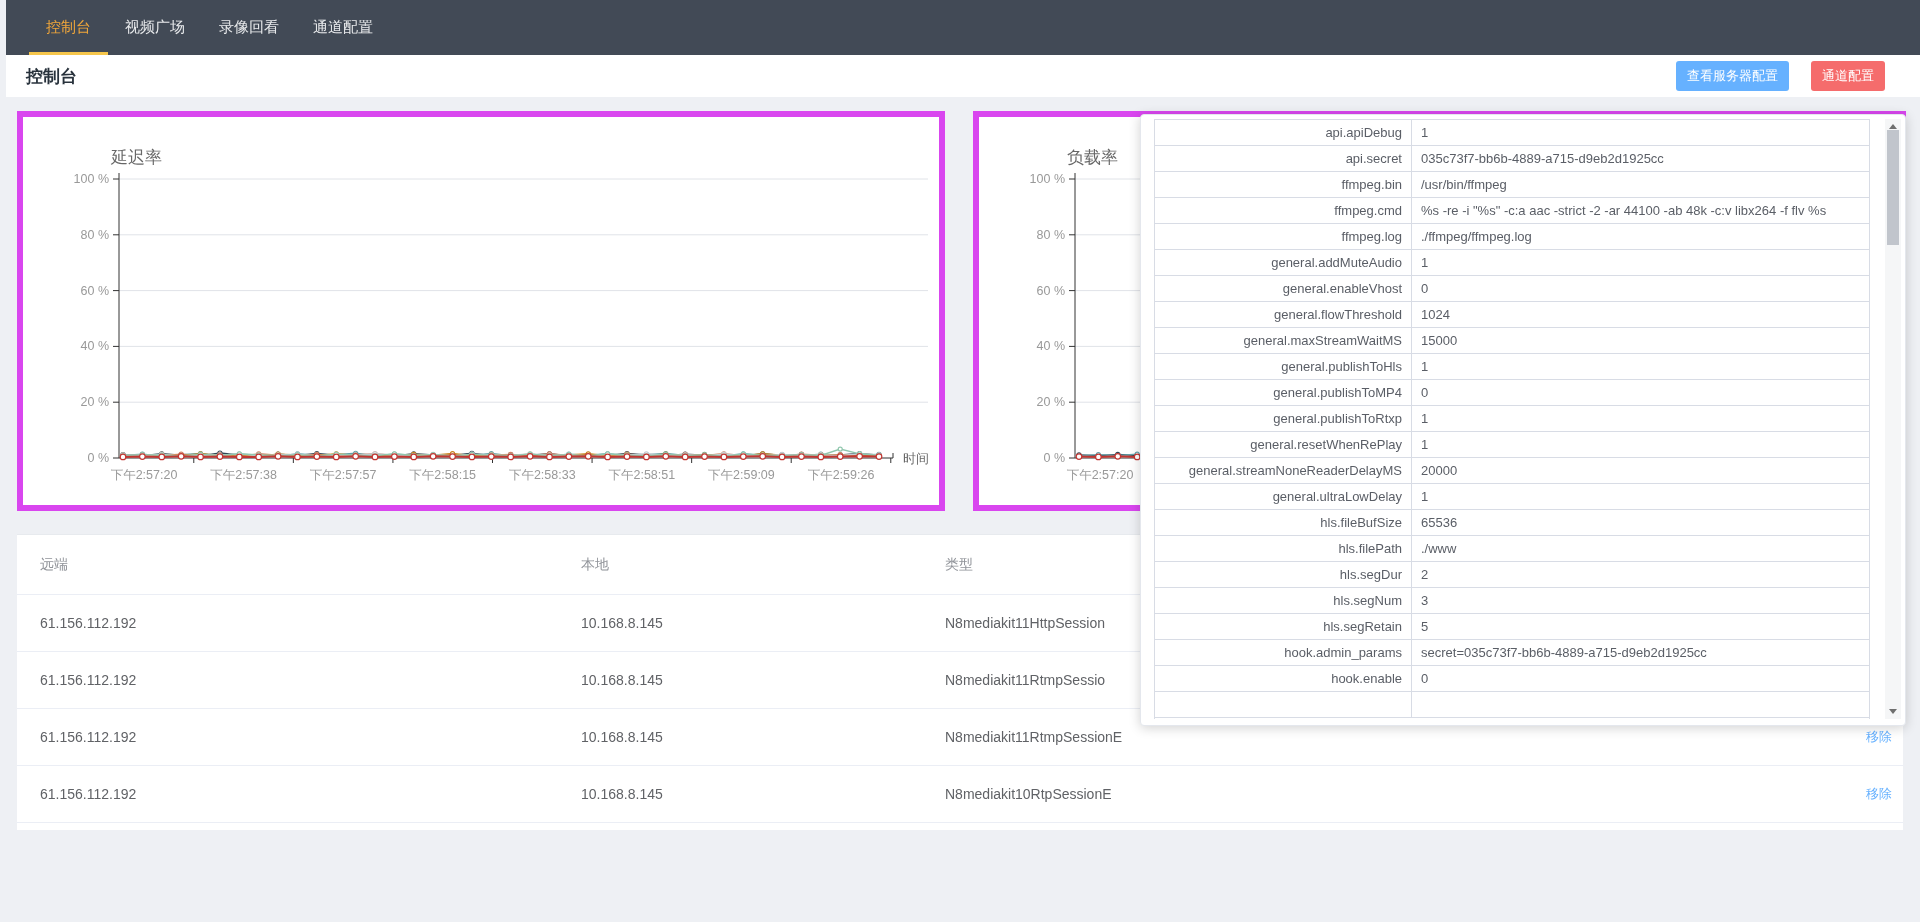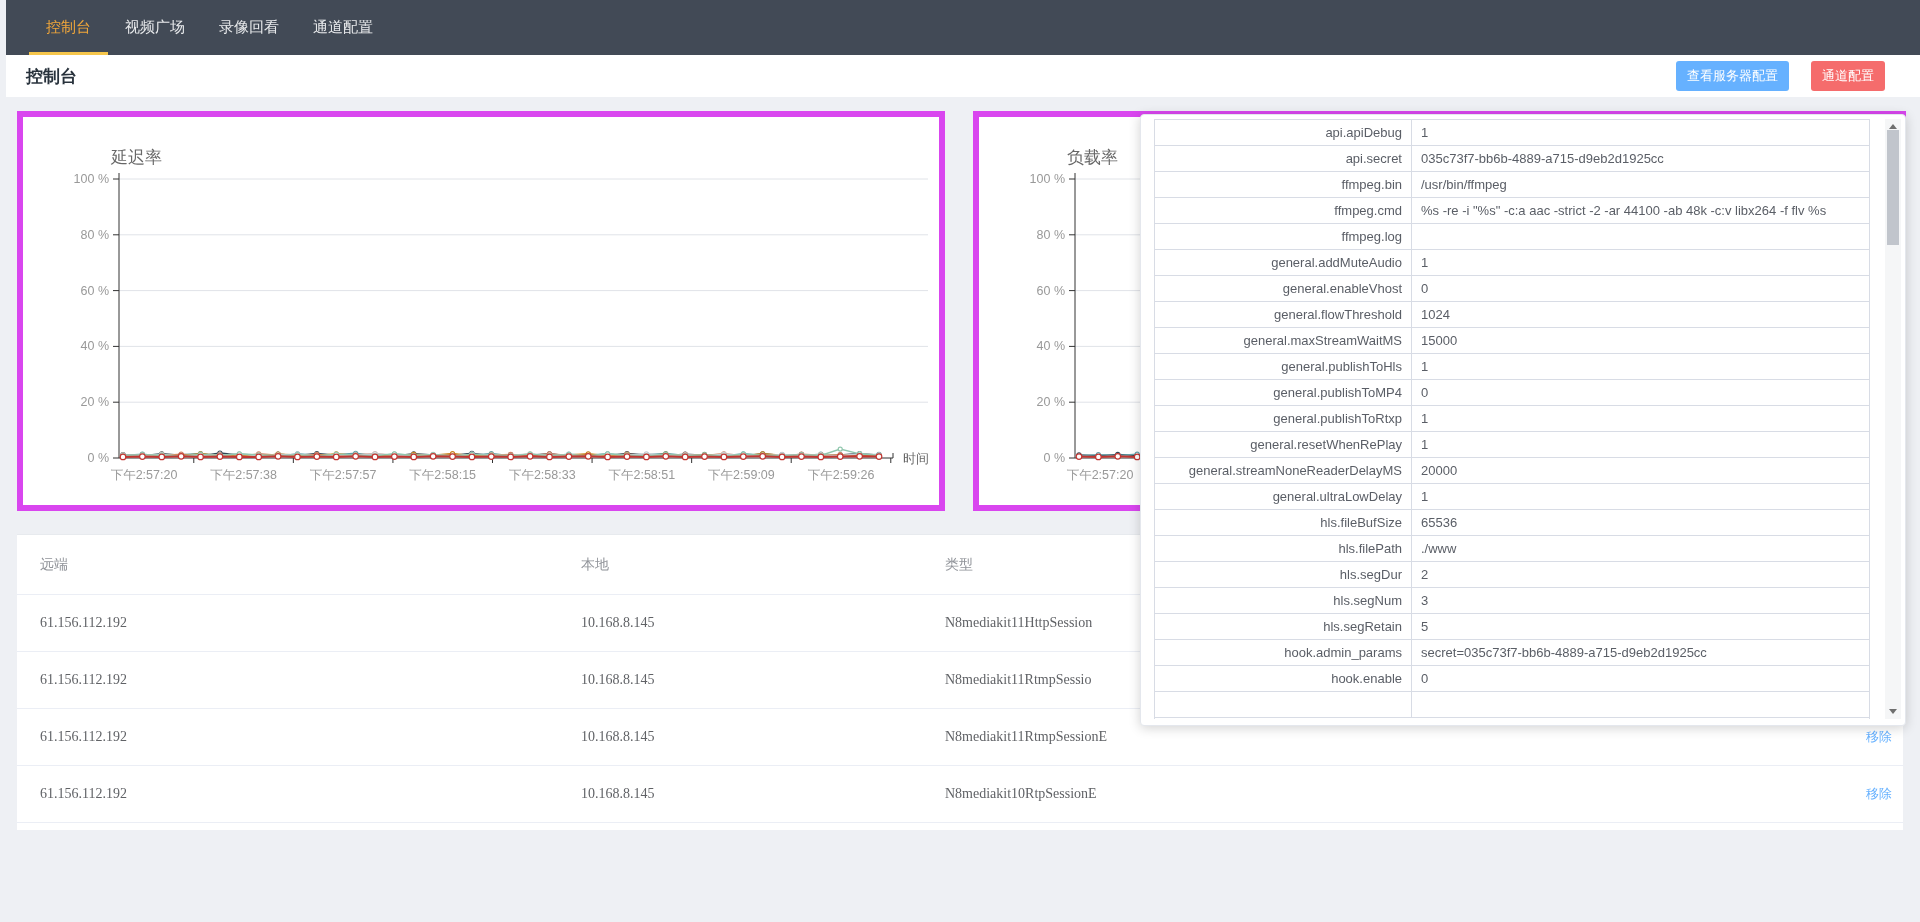--- a/index.html
+++ b/index.html
@@ -20,21 +20,21 @@
   .btn-blue { background:#66b1ff; }
   .btn-red { background:#f56c6c; }
 
   
   .card { position:absolute; background:#fff; border:6px solid #d946ef; }
   #chart-card-left  { left:17px;  top:111px; width:928px; height:400px; }
   #chart-card-right { left:973px; top:111px; width:933px; height:400px; }
 
   
   #table-card { position:absolute; left:17px; top:534px; width:1886px; height:296px; background:#fff; border-top:1px solid #e7eaee; }
-  .t-row { display:flex; align-items:center; width:100%;font-family:Liberation Serif, serif; }
+  .t-row { display:flex; align-items:center; width:100%; }
   .t-header { height:60px; color:#909399; font-size:14px; border-bottom:1px solid #ebeef5; }
   .t-body-row { height:57px; color:#606266; font-size:14px; border-bottom:1px solid #ebeef5; }
   .t-col1 { width:564px; padding-left:23px; }
   .t-col2 { width:364px; }
   .t-col3 { flex:1; }
   .t-col4 { width:160px; text-align:right; padding-right:11px; }
   .remove-link { color:#66b1ff; cursor:pointer; font-size:13px; }
 
   
   #config-popover { position:absolute; left:1140px; top:114px; width:766px; height:612px; background:#fff;
@@ -617,20 +617,21 @@
         <div class="cfg-row">
           <div class="cfg-key">ffmpeg.bin</div>
           <div class="cfg-val">/usr/bin/ffmpeg</div>
         </div>
         <div class="cfg-row">
           <div class="cfg-key">ffmpeg.cmd</div>
           <div class="cfg-val">%s -re -i "%s" -c:a aac -strict -2 -ar 44100 -ab 48k -c:v libx264 -f flv %s</div>
         </div>
         <div class="cfg-row">
           <div class="cfg-key">ffmpeg.log</div>
+          <div class="cfg-val">./ffmpeg/ffmpeg.log</div>
         </div>
         <div class="cfg-row">
           <div class="cfg-key">general.addMuteAudio</div>
           <div class="cfg-val">1</div>
         </div>
         <div class="cfg-row">
           <div class="cfg-key">general.enableVhost</div>
           <div class="cfg-val">0</div>
         </div>
         <div class="cfg-row">

